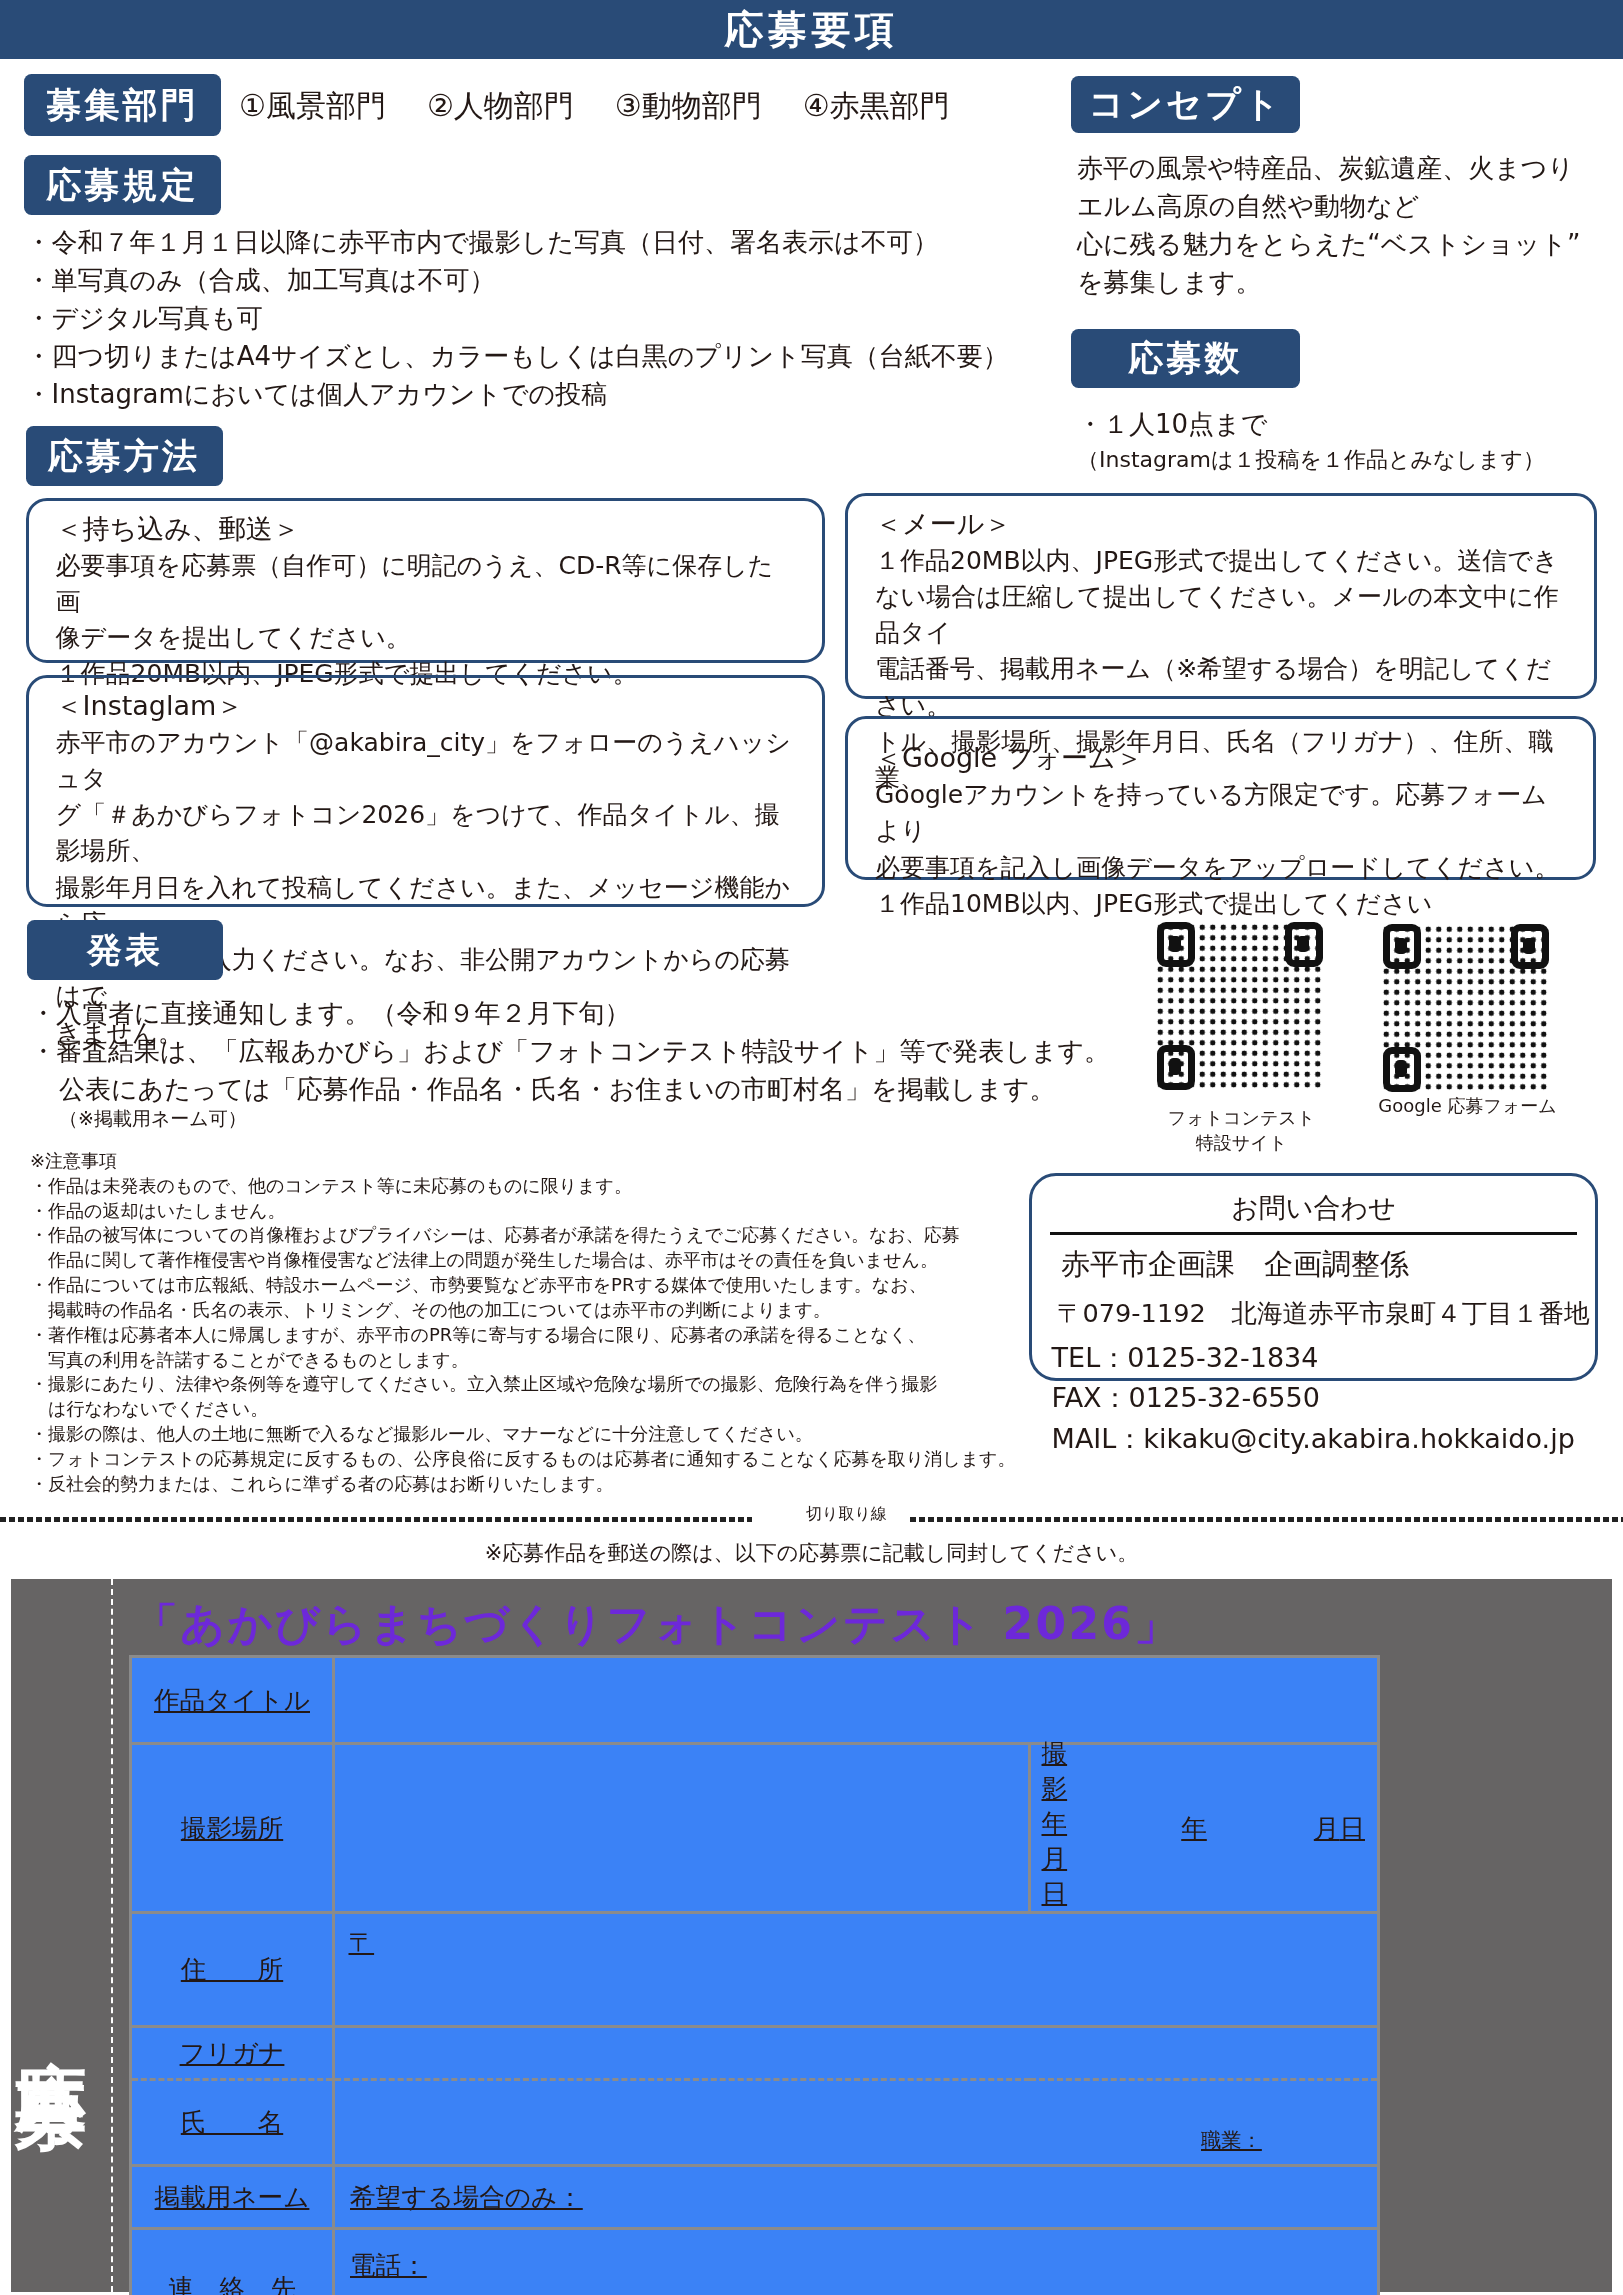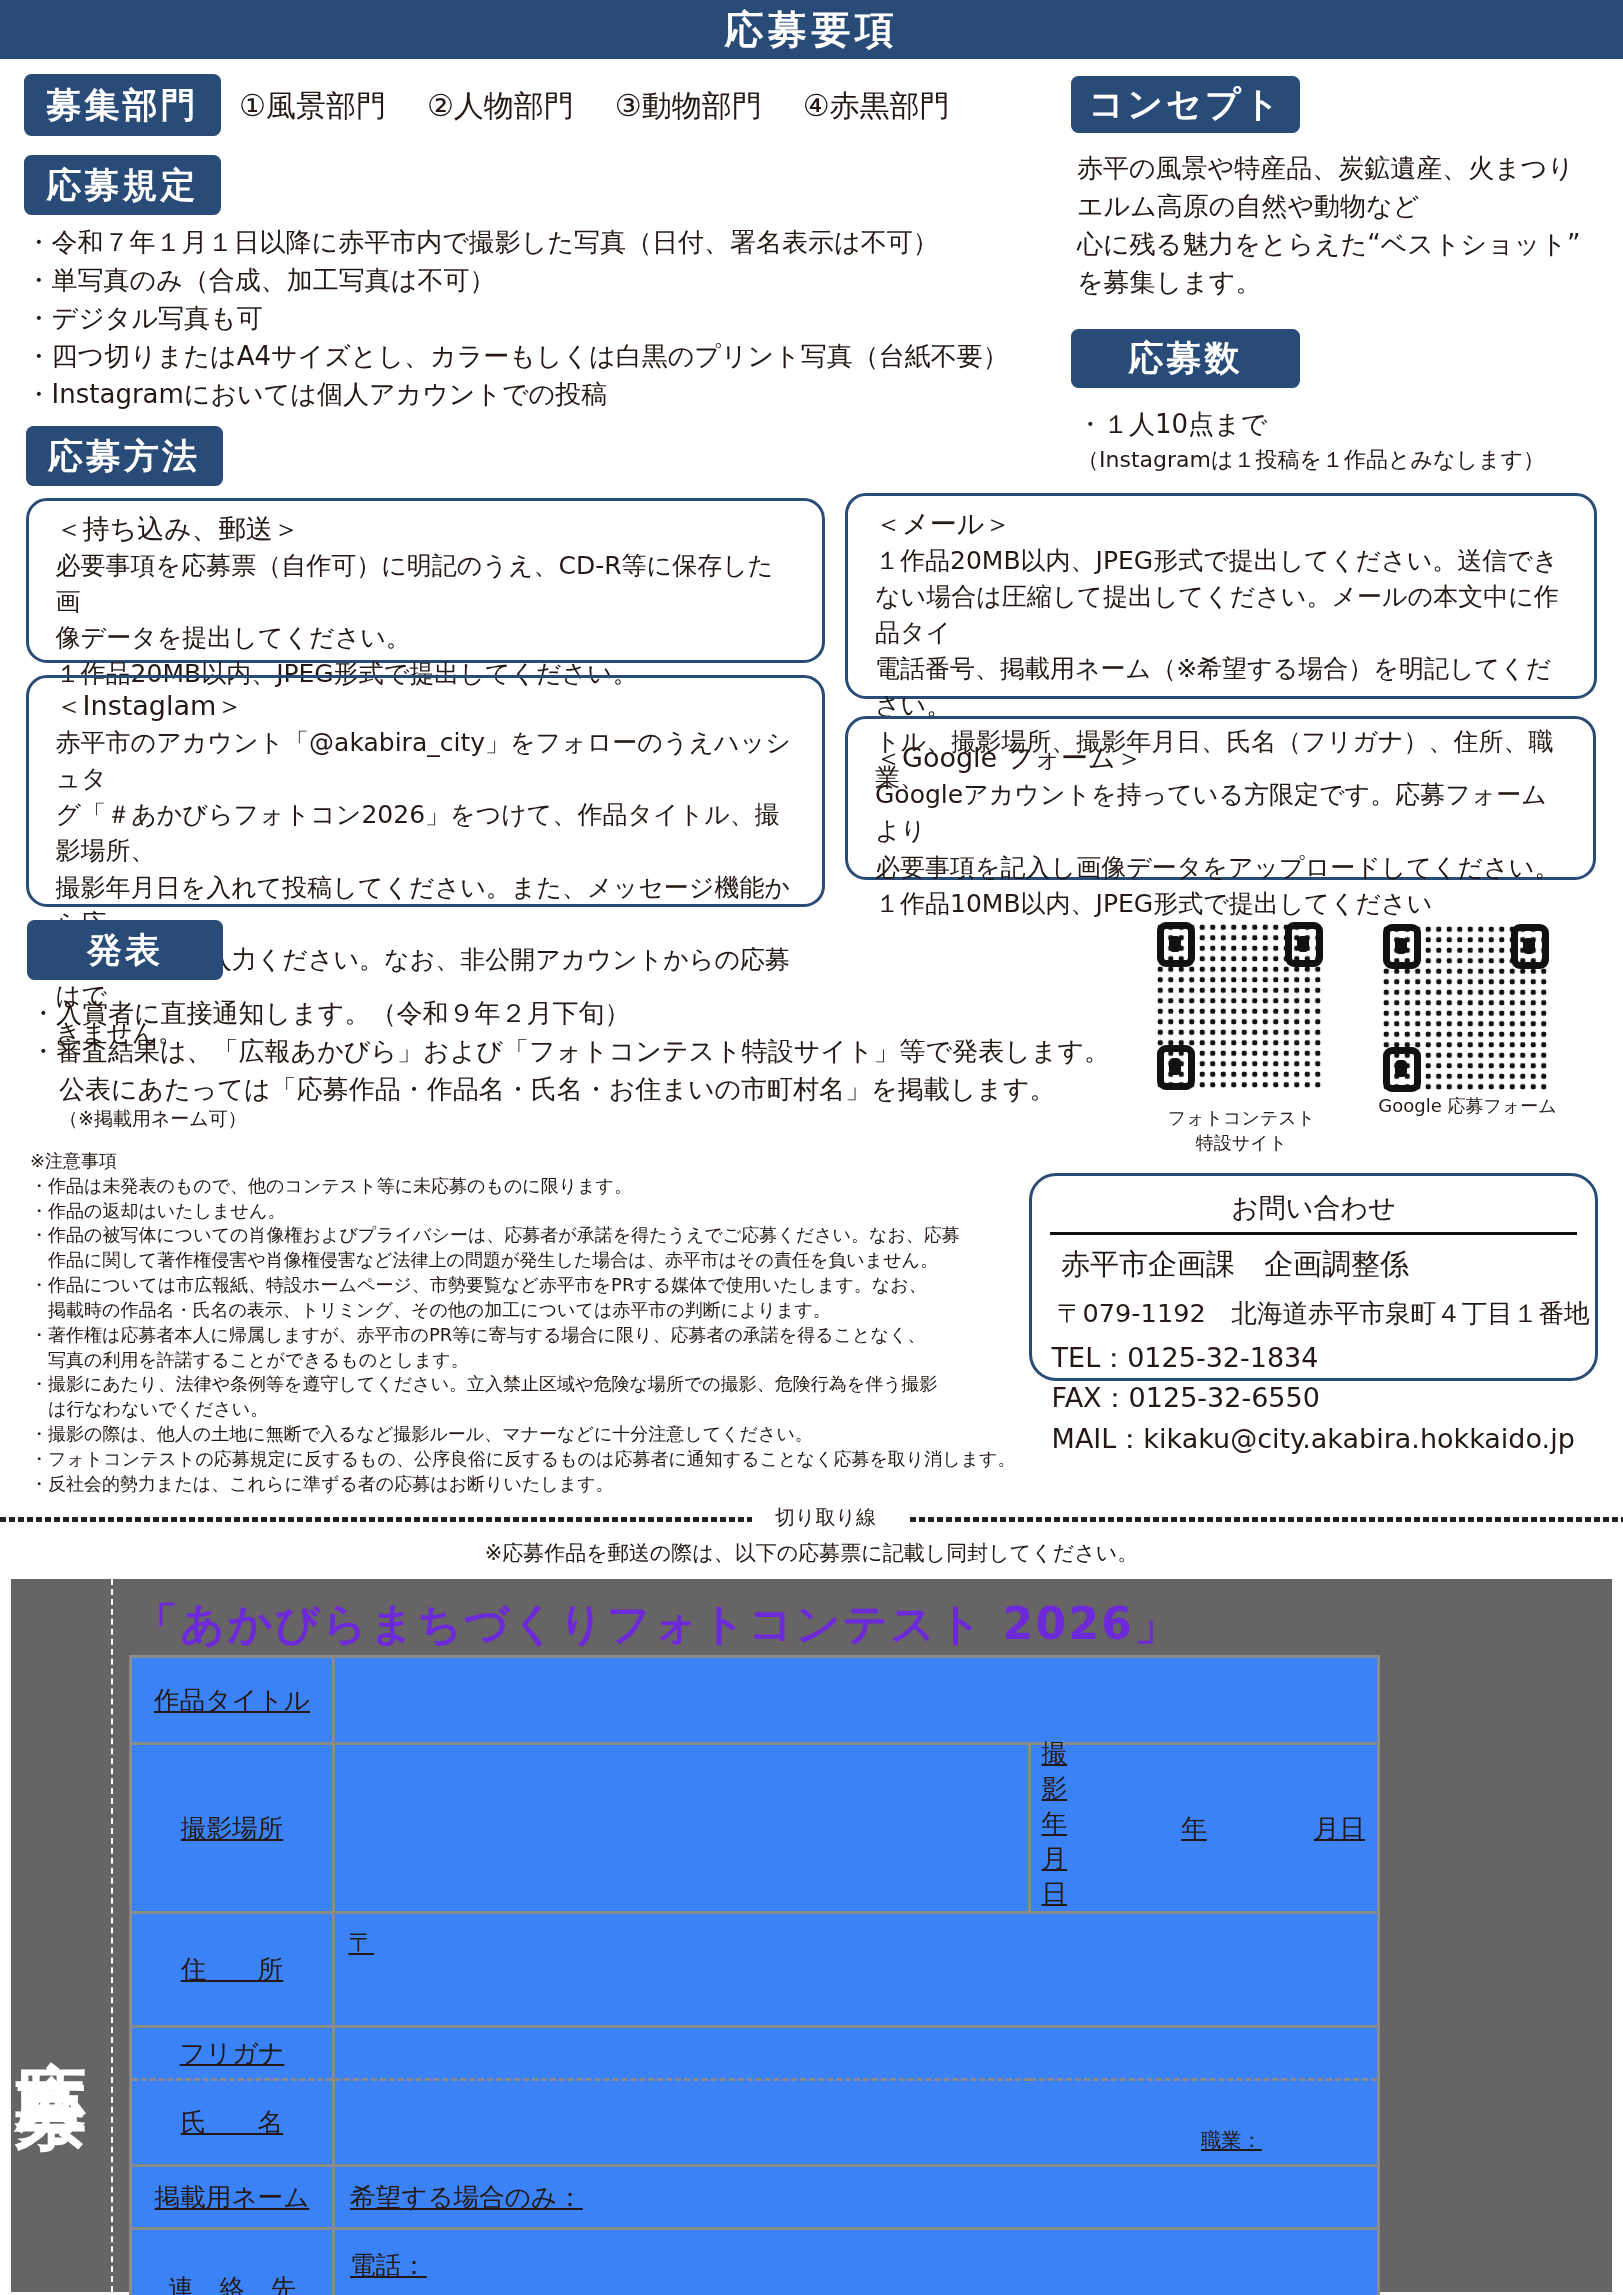--- a/index.html
+++ b/index.html
@@ -154,21 +154,21 @@
   <div style="font-size:25.6px;margin:10.5px 0 0 19.6px;white-space:nowrap;text-align:center;">〒079-1192　北海道赤平市泉町４丁目１番地</div>
   <div style="font-size:27px;margin:9px 0 0 19.6px;">TEL：0125-32-1834</div>
   <div style="font-size:27px;margin:4.5px 0 0 19.6px;">FAX：0125-32-6550</div>
   <div style="font-size:27px;margin:4.5px 0 0 19.6px;white-space:nowrap;">MAIL：kikaku@city.akabira.hokkaido.jp</div>
 </div>
 
 <div class="abs cutline">
   <div class="cut-dash" style="left:0;width:752px;"></div>
   <div class="cut-dash" style="left:910px;width:713px;"></div>
 </div>
-<div class="abs" style="left:775px;top:1504px;font-size:20px;">切り取り線</div>
+<div class="abs" style="left:806px;top:1504px;font-size:16px;">切り取り線</div>
 <div class="abs" style="left:0;top:1539px;width:1623px;text-align:center;font-size:21px;">※応募作品を郵送の際は、以下の応募票に記載し同封してください。</div>
 
 <div class="abs form-outer"></div>
 <div class="abs vline" style="left:111px;top:1579px;height:713px;"></div>
 <div class="abs form-title" style="left:134px;top:1595px;">「あかびらまちづくりフォトコンテスト 2026」</div>
 <div class="abs vertical-title" style="left:16.5px;top:2001px;width:83px;">応募票</div>
 
 <table class="abs form-table">
   <tbody>
       <tr style="height:87px;">

